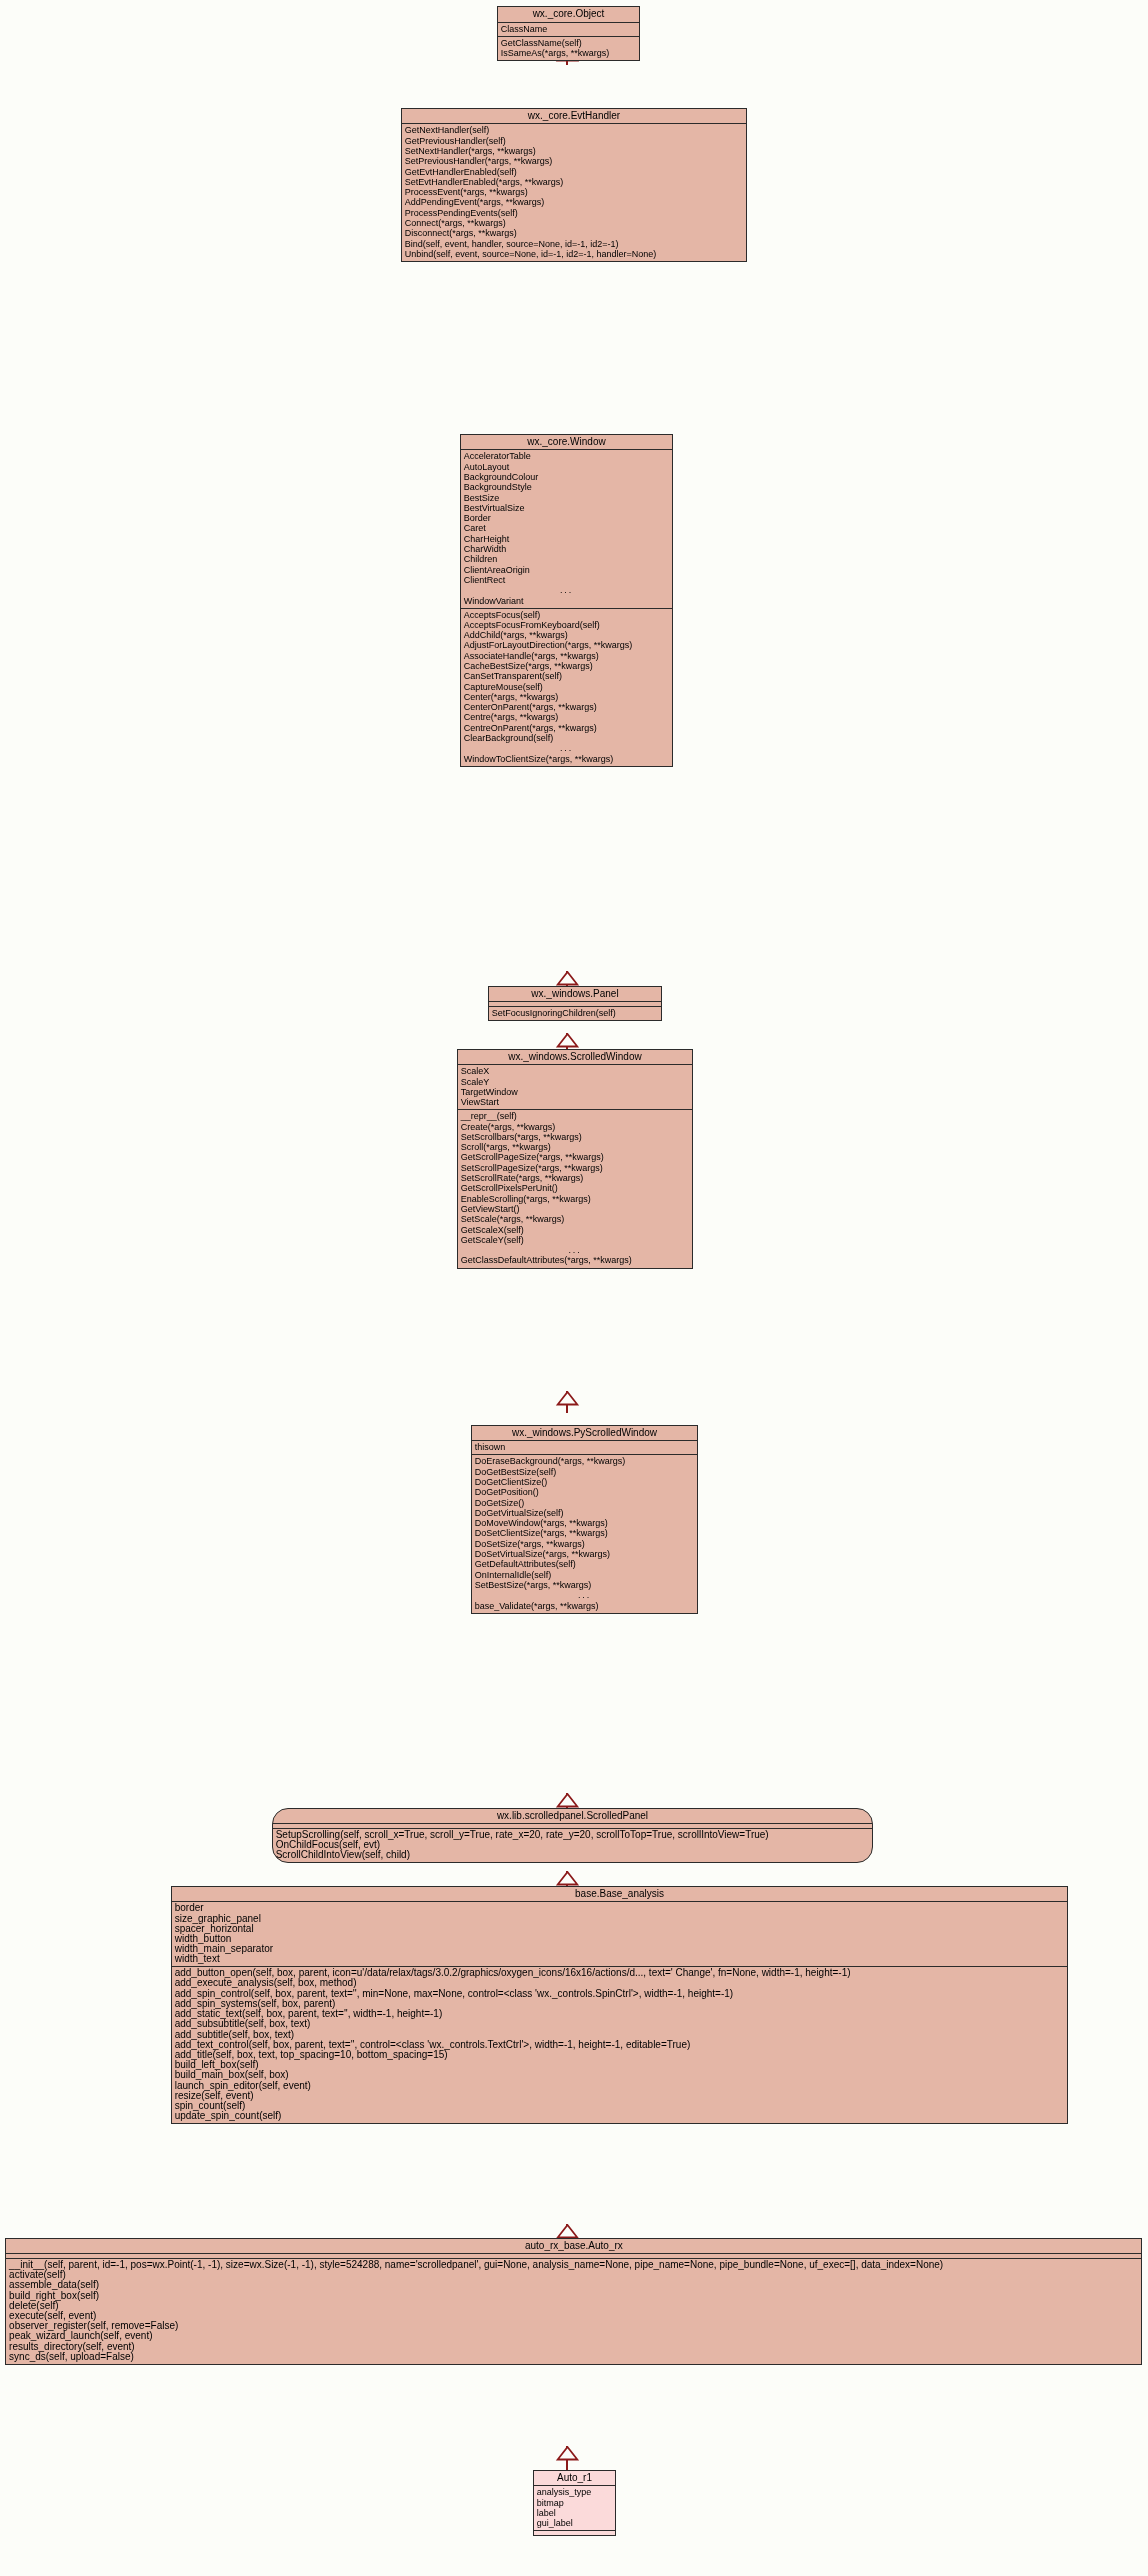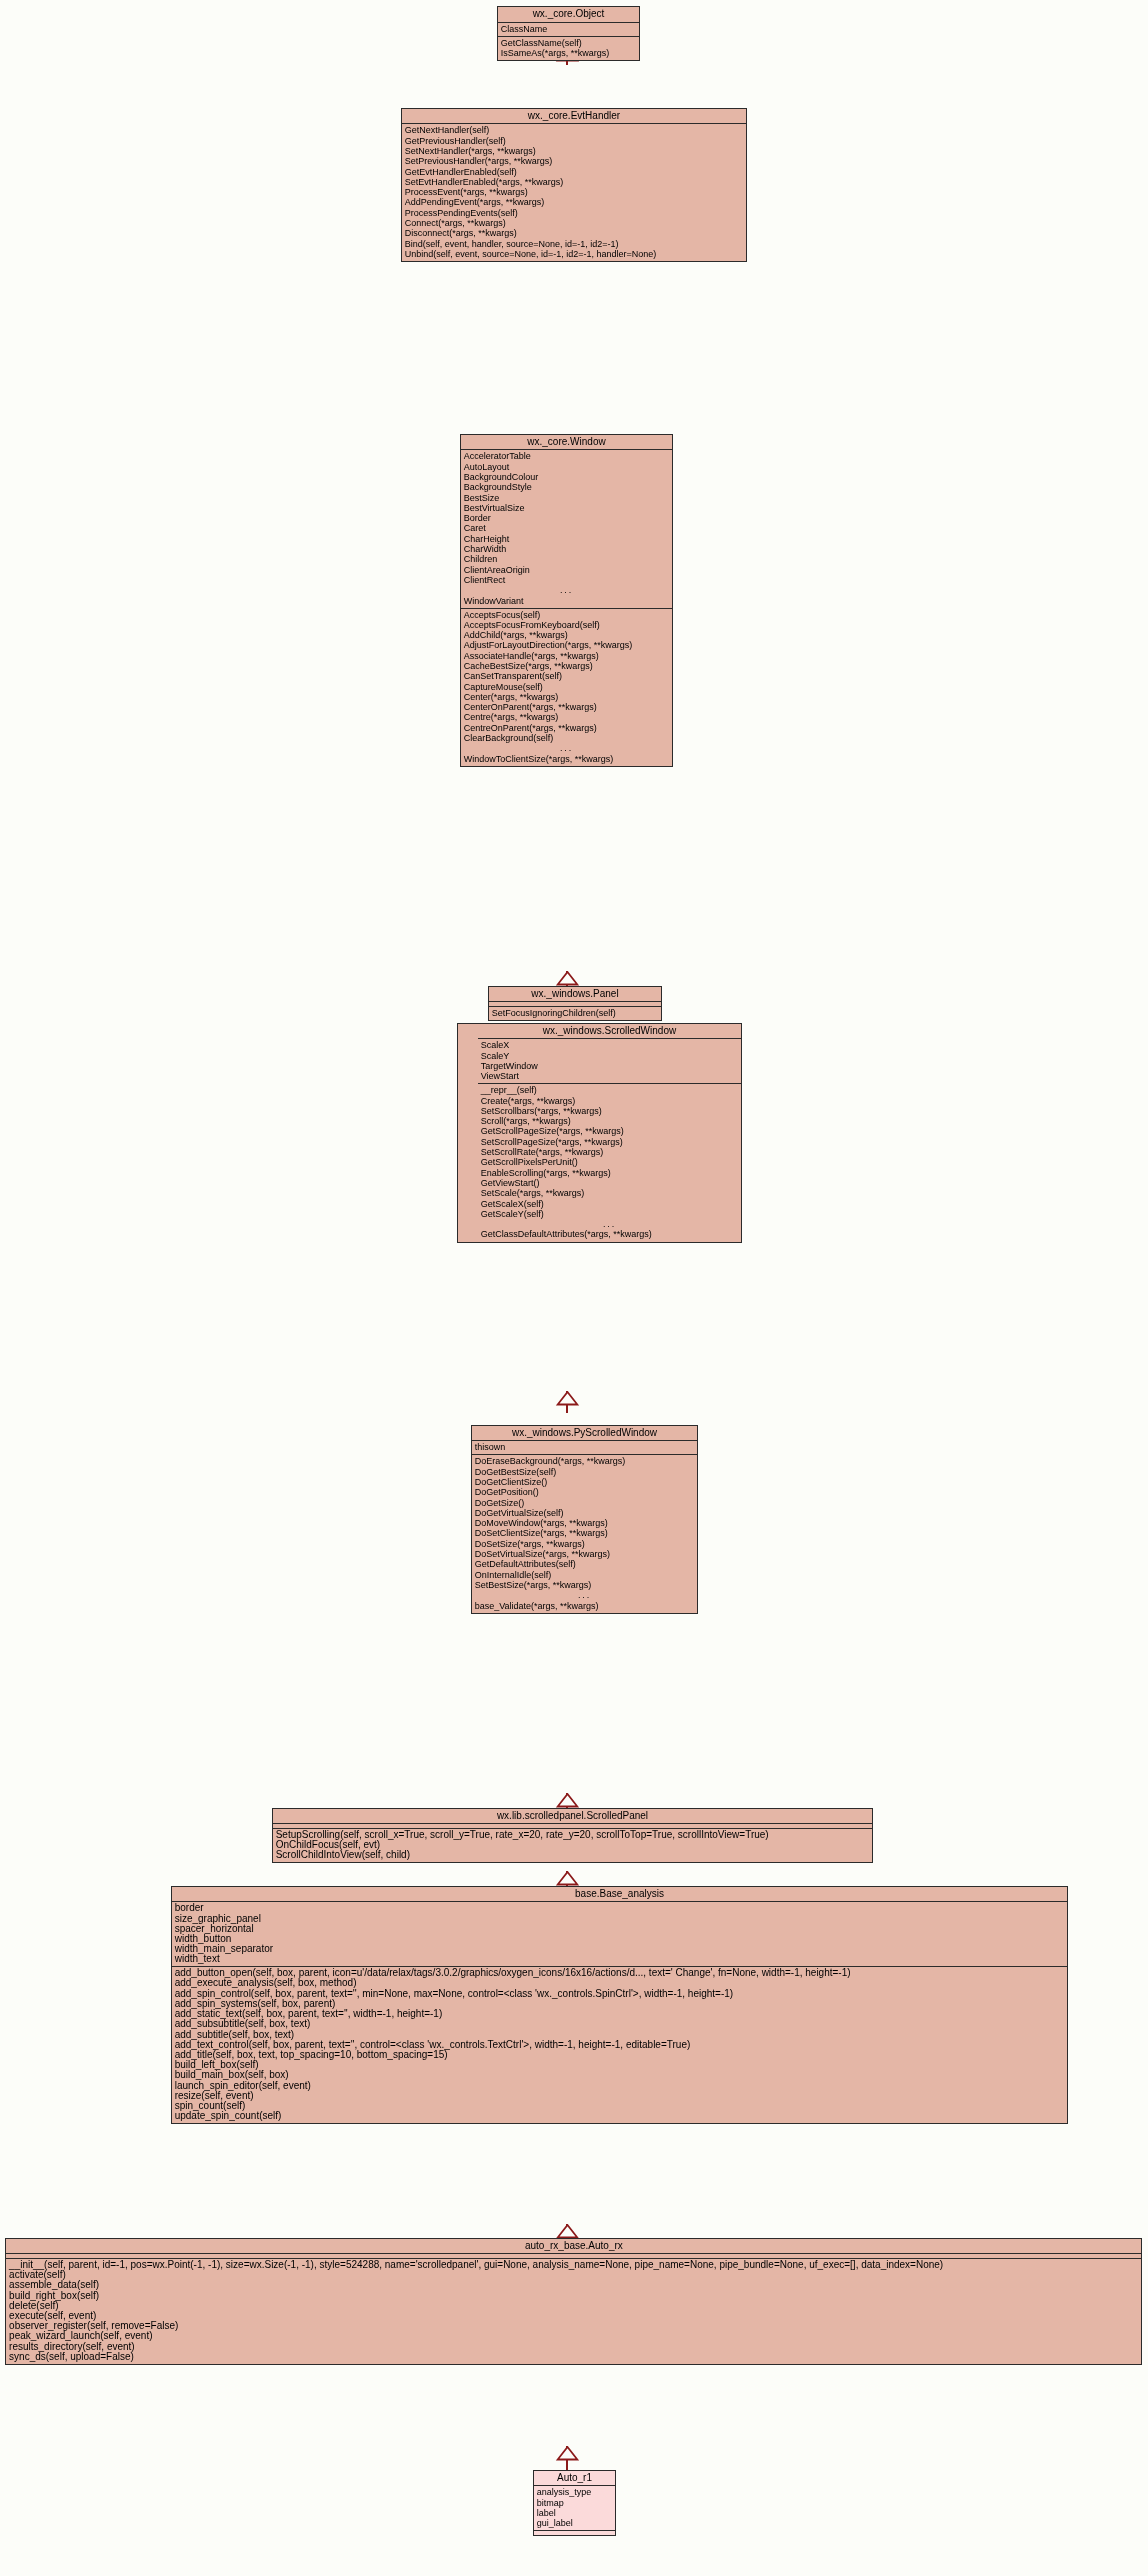--- a/index.html
+++ b/index.html
@@ -188,21 +188,21 @@
   </div>
 
   <div class="umlbox" style="left:488px; top:986px; width:174px;">
     <div class="uml-title">wx._windows.Panel</div>
     <div class="uml-section empty"></div>
     <div class="uml-section">
       <div class="uml-row">SetFocusIgnoringChildren(self)</div>
     </div>
   </div>
 
-  <div class="umlbox" style="left:457px; top:1023px; width:285px;padding-left:20px;">
+  <div class="umlbox" style="left:457px; top:1049px; width:236px;">
     <div class="uml-title">wx._windows.ScrolledWindow</div>
     <div class="uml-section">
       <div class="uml-row">ScaleX</div>
       <div class="uml-row">ScaleY</div>
       <div class="uml-row">TargetWindow</div>
       <div class="uml-row">ViewStart</div>
     </div>
     <div class="uml-section">
       <div class="uml-row">__repr__(self)</div>
       <div class="uml-row">Create(*args, **kwargs)</div>
@@ -239,21 +239,21 @@
       <div class="uml-row">DoSetSize(*args, **kwargs)</div>
       <div class="uml-row">DoSetVirtualSize(*args, **kwargs)</div>
       <div class="uml-row">GetDefaultAttributes(self)</div>
       <div class="uml-row">OnInternalIdle(self)</div>
       <div class="uml-row">SetBestSize(*args, **kwargs)</div>
       <div class="uml-row ellipsis">...</div>
       <div class="uml-row">base_Validate(*args, **kwargs)</div>
     </div>
   </div>
 
-  <div class="umlbox" style="left:272px; top:1808px; width:601px;">
+  <div class="umlbox" style="left:272px; top:1808px; width:601px;border-radius:16px;">
     <div class="uml-title">wx.lib.scrolledpanel.ScrolledPanel</div>
     <div class="uml-section empty"></div>
     <div class="uml-section">
       <div class="uml-row tiny">SetupScrolling(self, scroll_x=True, scroll_y=True, rate_x=20, rate_y=20, scrollToTop=True, scrollIntoView=True)</div>
       <div class="uml-row tiny">OnChildFocus(self, evt)</div>
       <div class="uml-row tiny">ScrollChildIntoView(self, child)</div>
     </div>
   </div>
 
   <div class="umlbox" style="left:171px; top:1886px; width:897px;">

